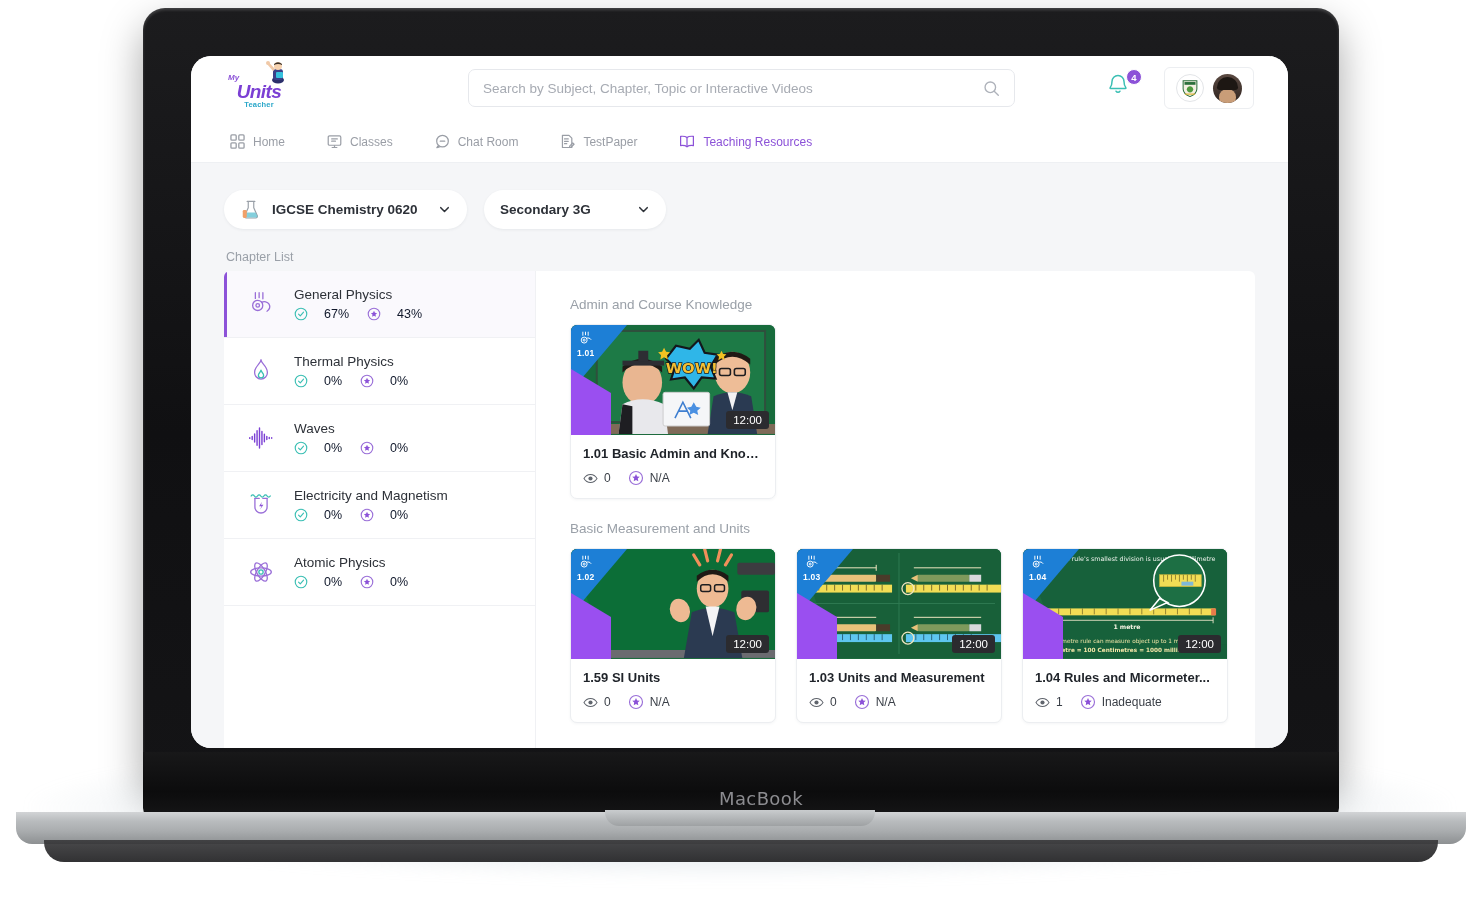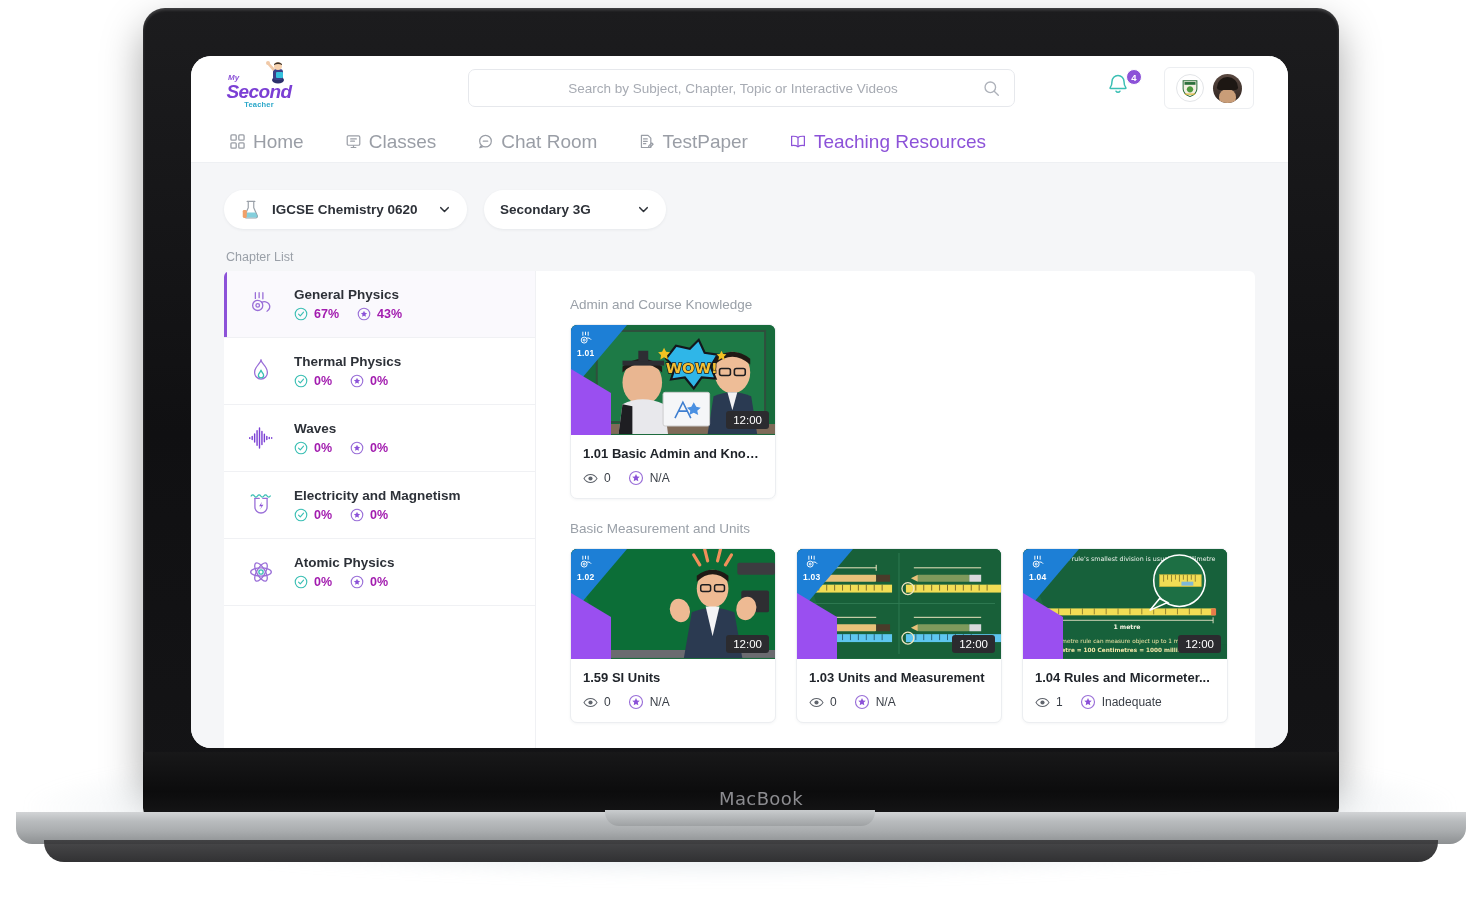--- a/index.html
+++ b/index.html
@@ -141,21 +141,20 @@
     border: 1px solid #e6e8ec;
     border-radius: 7px;
     background: #fff;
     display: flex; align-items: center;
     padding: 0 14px;
   }
   .searchbar input {
     flex: 1; border: none; outline: none;
     font-size: 13.5px; color: #333;
     font-family: "Liberation Sans", sans-serif;
-    text-align: center;
   }
   .searchbar input::placeholder { color: #a7abb3; }
 
   .bell-wrap {
     position: absolute; left: 916px; top: 16px;
     width: 30px; height: 32px;
   }
   .bell-badge {
     position: absolute; right: -5px; top: -3px;
     min-width: 16px; height: 16px;
@@ -205,21 +204,21 @@
   .nav {
     height: 42px;
     background: #fff;
     border-bottom: 1px solid #eef0f3;
     display: flex; align-items: center;
     padding-left: 33px;
     gap: 30px;
   }
   .nav-item {
     display: flex; align-items: center; gap: 8px;
-    font-size: 19px; color: #9a9ea6;
+    font-size: 12px; color: #9a9ea6;
     padding: 4px 6px;
     cursor: pointer;
   }
   .nav-item.active { color: #8c52d8; }
   .nav-item svg { display: block; }
 
   
   .page {
     padding: 0 33px;
     background: #f5f6f8;
@@ -266,38 +265,37 @@
     overflow: hidden;
     flex-shrink: 0;
   }
   .chapter {
     position: relative;
     height: 67px;
     display: flex; align-items: center;
     padding-left: 20px;
     border-bottom: 1px solid #f0f1f4;
     cursor: pointer;
-    font-weight: bold;
   }
   .chapter.active { background: #faf9fd; }
   .chapter.active::before {
     content: "";
     position: absolute; left: 0; top: 0;
     width: 3px; height: 100%;
     background: #8c52d8;
   }
   .chapter-icon {
     width: 34px; height: 34px;
     display: flex; align-items: center; justify-content: center;
     flex-shrink: 0; margin-right: 16px;
   }
   .chapter-body { display: flex; flex-direction: column; gap: 5px; }
   .chapter-name { font-size: 13.5px; color: #2d3138; }
   .chapter-stats { display: flex; align-items: center; gap: 18px; }
-  .stat { display: flex; align-items: center; gap: 6px; font-size: 12.5px; color: #a21caf; }
+  .stat { display: flex; align-items: center; gap: 16px; font-size: 12.5px; color: #0f172a; }
 
   
   .main-panel {
     flex: 1;
     background: #fff;
     border-radius: 0 6px 6px 0;
     border-left: 1px solid #f0f1f4;
     padding: 26px 24px 0 34px;
     overflow: hidden;
   }
@@ -383,21 +381,21 @@
         <svg class="logo-figure" viewBox="0 0 26 24">
           <ellipse cx="14" cy="20" rx="6" ry="3.5" fill="#2b2f6b"></ellipse>
           <rect x="9" y="9" width="10" height="11" rx="3" fill="#3a4089"></rect>
           <path d="M9 11 L3 4 L5 2.5 L11 9 Z" fill="#f0c9a8"></path>
           <circle cx="4" cy="3" r="2" fill="#f0c9a8"></circle>
           <circle cx="14" cy="6" r="4" fill="#f7d3b0"></circle>
           <path d="M10 4 Q14 0.5 18 4 L18 5 Q14 3 10 5 Z" fill="#3a3028"></path>
           <rect x="12" y="12" width="7" height="6" rx="1" fill="#36c0de"></rect>
         </svg>
         <span class="logo-my">My</span>
-        <span class="logo-second">Second</span>
+        <span class="logo-second">Units</span>
         <span class="logo-teacher">Teacher</span>
       </div>
 
       <div class="searchbar">
         <input type="text" placeholder="Search by Subject, Chapter, Topic or Interactive Videos" style="">
         <svg width="17" height="17" viewBox="0 0 20 20" fill="none" stroke="#aeb2ba" stroke-width="1.6">
           <circle cx="8.6" cy="8.6" r="6.2"></circle>
           <line x1="13.2" y1="13.2" x2="18" y2="18" stroke-linecap="round"></line>
         </svg>
       </div>

